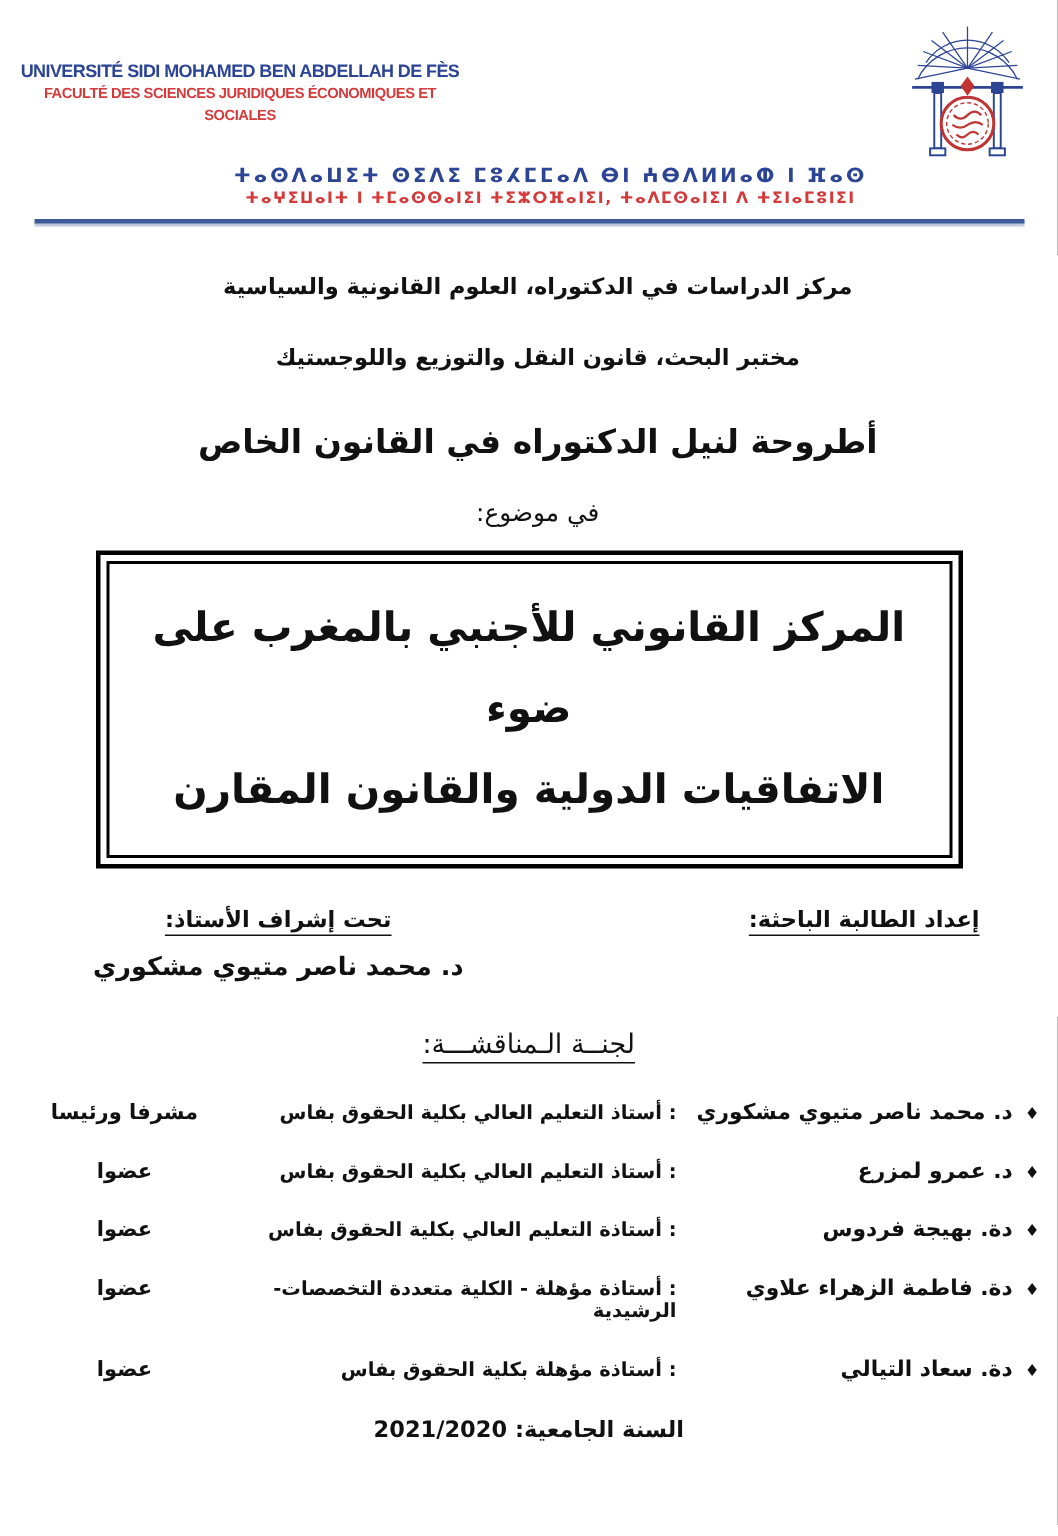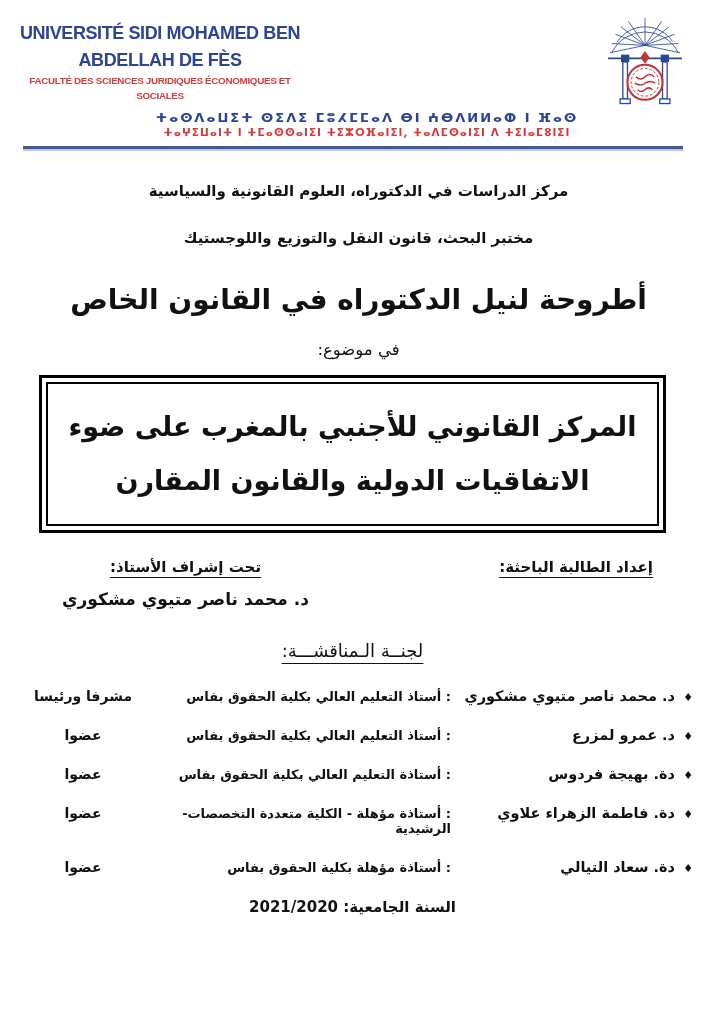--- a/index.html
+++ b/index.html
@@ -14,47 +14,47 @@
     overflow: hidden;
     padding-top: 14px;
   }
 
   
   .header {
     display: flex; align-items: center; justify-content: space-between;
     padding: 0 10px; height: 96px;
   }
   .hdr-fr { width: 300px; text-align: center; font-family: "Liberation Sans", sans-serif; }
-  .hdr-fr .l1 { color: var(--blue); font-weight: bold; font-size: 18px; letter-spacing: -0.4px; line-height: 1.5; }
+  .hdr-fr .l1 { color: var(--blue); font-weight: bold; font-size: 12px; letter-spacing: -0.4px; line-height: 1.5; }
   .hdr-fr .l2 { color: var(--red); font-weight: bold; font-size: 9.8px; letter-spacing: -0.3px; line-height: 1.5; }
   .hdr-logo { width: 100px; height: 96px; flex: 0 0 auto; display: flex; align-items: center; justify-content: center; }
   .hdr-ar { width: 295px; text-align: center; direction: rtl; }
   .hdr-ar .l1 { color: var(--blue); font-weight: bold; font-size: 16.5px; line-height: 1.7; }
   .hdr-ar .l2 { color: var(--red); font-weight: bold; font-size: 13px; line-height: 1.4; }
 
   .tifinagh { text-align: center; margin-top: 0px; line-height: 1.25; padding-left: 29px; }
   .tifinagh .t1 { color: var(--blue); font-weight: bold; font-size: 13px; letter-spacing: 2px; }
   .tifinagh .t2 { color: var(--red); font-weight: bold; font-size: 10.5px; letter-spacing: 1px; }
 
   .rule {
     width: 660px; height: 3px; margin: 7px auto 0;
     background: #3d5a99;
     box-shadow: 0 2px 1px rgba(61,90,153,0.35);
   }
 
   
   .intro { direction: rtl; text-align: center; margin-left: 12px; }
   .intro .line1 { margin-top: 33px; font-size: 15px; font-weight: bold; }
   .intro .line2 { margin-top: 29px; font-size: 15px; font-weight: bold; }
-  .intro .thesis { margin-top: 36px; font-size: 28px; font-weight: bold; }
+  .intro .thesis { margin-top: 36px; font-size: 22px; font-weight: bold; }
   .intro .subject { margin-top: 24px; font-size: 16.5px; font-weight: normal; }
 
   
   .title-box-outer {
-    width: 627px; margin: 16px auto 0;
+    width: 578px; margin: 16px auto 0;
     border: 3px solid #000; padding: 4px;
     background: #fff;
   }
   .title-box-inner {
     border: 2px solid #000;
     direction: rtl; text-align: center;
     font-size: 27px; font-weight: bold;
     padding: 16px 8px;
     line-height: 54px;
   }

